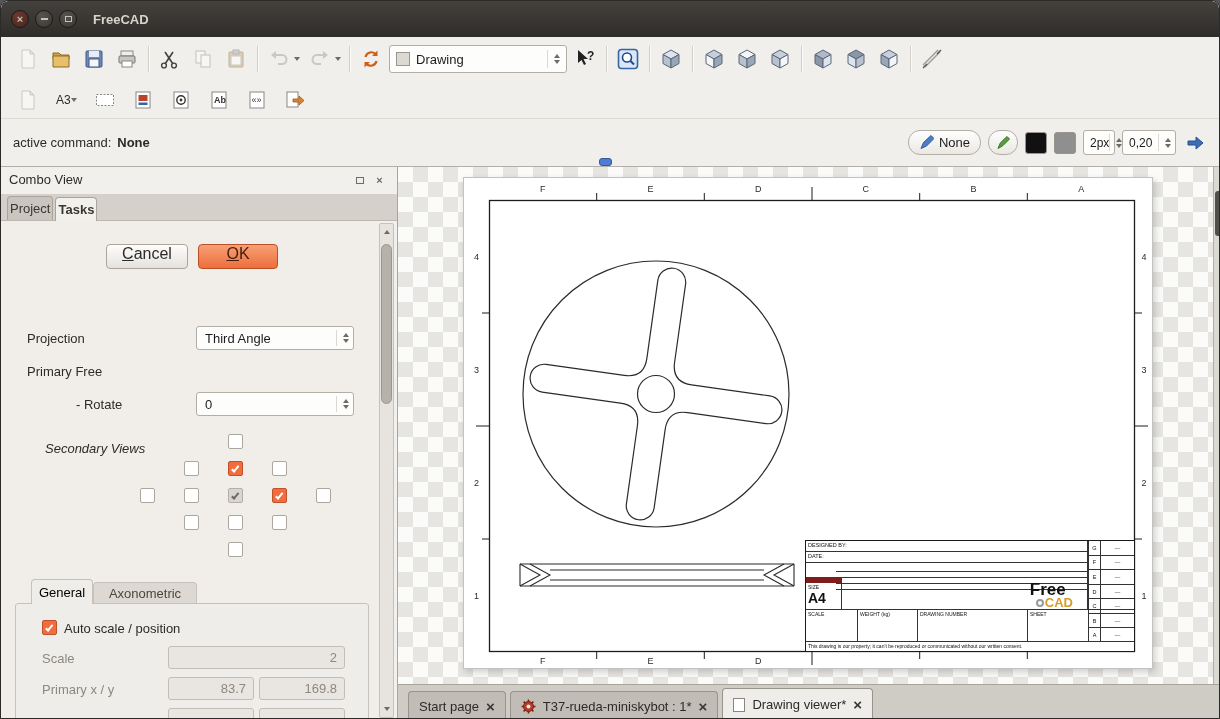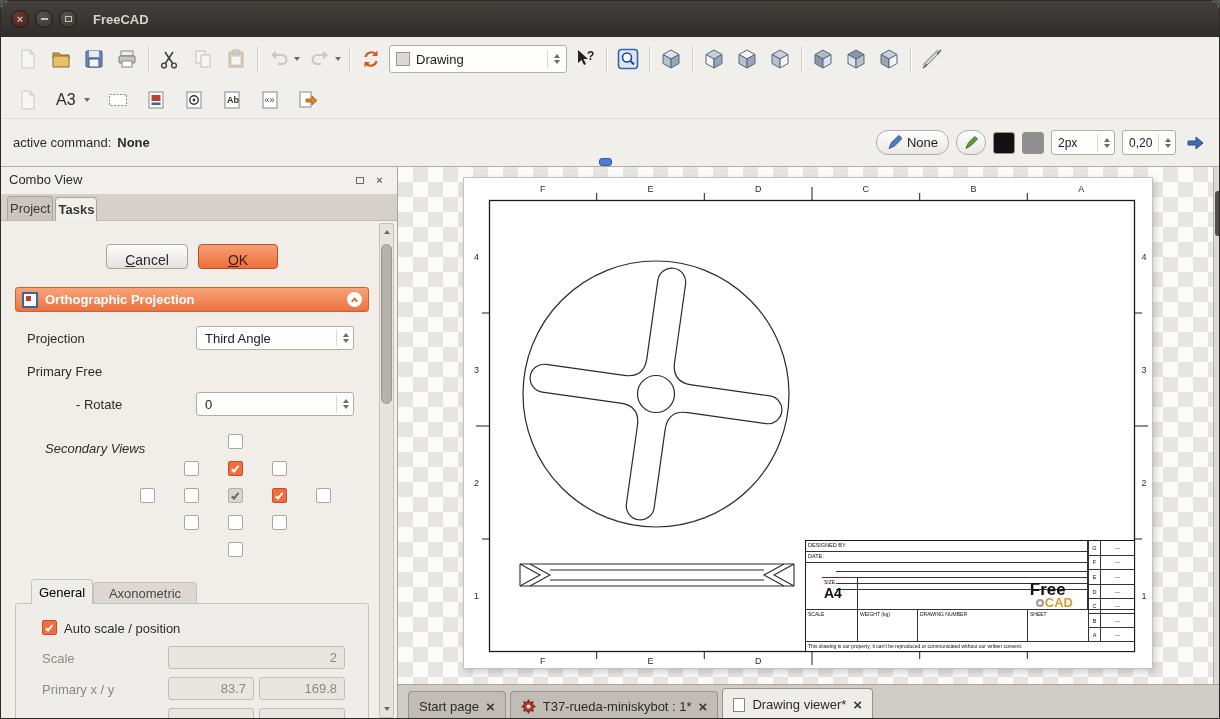--- a/index.html
+++ b/index.html
@@ -26,42 +26,42 @@
   .tbtn.small{width:24px;height:28px;}
   .sep{width:1px;height:26px;background:#d2cfc9;box-shadow:1px 0 0 #fbfaf8;margin:0 3px;}
   .disabled{opacity:.45;}
   .chev-btn{width:11px;height:30px;display:flex;align-items:center;justify-content:center;margin-left:-6px;}
   .tri-down{width:0;height:0;border-left:3.5px solid transparent;border-right:3.5px solid transparent;border-top:4px solid #6f6b64;}
   .tri-up{width:0;height:0;border-left:3.5px solid transparent;border-right:3.5px solid transparent;border-bottom:4px solid #6f6b64;}
   .wb-combo{height:28px;width:178px;background:#fdfdfc;border:1px solid #b2ada5;border-radius:3px;
     display:flex;align-items:center;gap:6px;padding:0 6px;font-size:13px;color:#1c1c1c;}
   .wb-icon{width:14px;height:14px;border:1px solid #9a958d;background:#dcd9d3;}
   .stepper{margin-left:auto;display:flex;flex-direction:column;gap:2px;padding-left:6px;border-left:1px solid #ddd9d2;height:70%;justify-content:center;}
-  .a3-btn{display:flex;align-items:center;gap:8px;padding:4px 5px;border-radius:3px;font-size:16px;color:#2e2c29;}
+  .a3-btn{display:flex;align-items:center;gap:0;padding:4px 5px;border-radius:3px;font-size:12px;color:#2e2c29;}
   
   .commandrow{position:absolute;left:0;top:118px;width:100%;height:48px;background:#f0efec;
     border-bottom:1px solid #b3afa8;display:flex;align-items:center;padding:0 12px;font-size:13px;color:#2d2b28;}
   .cmd-right{margin-left:auto;display:flex;align-items:center;gap:7px;}
   .pill-btn{height:25px;border:1px solid #b2ada5;border-radius:12px;background:linear-gradient(#fefefe,#ebe8e3);
     display:flex;align-items:center;gap:5px;padding:0 10px;font-size:13px;color:#1c1c1c;}
   .swatch{width:22px;height:22px;border:1px solid #99948c;border-radius:3px;}
   .spinbox{height:25px;background:#fdfdfc;border:1px solid #b2ada5;border-radius:3px;
     display:flex;align-items:center;padding:0 4px 0 6px;font-size:12px;color:#1c1c1c;}
   
   .combo-panel{position:absolute;left:0;top:166px;width:397px;bottom:0;background:#f2f0ec;border-right:1px solid #a9a49c;}
   .cv-title{position:absolute;left:8px;top:5px;font-size:13px;color:#2d2b28;}
   .cv-minibtn{position:absolute;top:6px;width:15px;height:14px;display:flex;align-items:center;justify-content:center;color:#6f6b64;font-size:11px;}
   .cv-tabs{position:absolute;left:0;top:27px;width:100%;height:27px;background:#d5d1ca;border-bottom:1px solid #bdb8b0;display:flex;align-items:flex-end;padding-left:6px;}
   .cv-tab{padding:4px 2px;font-size:13px;color:#3a3733;border:1px solid #a9a49c;border-bottom:none;border-radius:4px 4px 0 0;background:#cac5be;margin-right:2px;}
   .cv-tab.active{background:#f2f0ec;position:relative;top:1px;font-weight:bold;}
   .task-content{position:absolute;left:0;top:54px;right:18px;bottom:0;background:#f1eeea;overflow:hidden;}
   .panel-scroll{position:absolute;right:3px;top:56px;width:15px;bottom:0;background:#e7e4df;border:1px solid #c6c2bb;border-radius:2px;}
   .ps-btn{position:absolute;left:0;width:13px;height:16px;display:flex;align-items:center;justify-content:center;}
   .ps-thumb{position:absolute;left:1px;top:20px;width:11px;height:160px;background:#b6b1a9;border:1px solid #9b968e;border-radius:6px;}
-  .btn{position:absolute;height:25px;border-radius:4px;font-size:14px;display:flex;align-items:flex-end;justify-content:center;}
+  .btn{position:absolute;height:25px;border-radius:4px;font-size:16px;display:flex;align-items:flex-start;justify-content:center;}
   .btn-cancel{left:105px;top:23px;width:82px;background:linear-gradient(#fdfdfc,#e5e2dc);border:1px solid #aaa59d;color:#2d2b28;}
   .btn-ok{left:197px;top:23px;width:80px;background:linear-gradient(#f7a074,#ee6e3d);border:1px solid #bb5026;color:#401d0c;}
   .btn span{display:block;}
   .btn span::first-letter{text-decoration:underline;}
   .task-header{position:absolute;left:14px;top:66px;width:354px;height:25px;border-radius:3px;
     background:linear-gradient(#f6a477,#ee7140);border:1px solid #d0602e;display:flex;align-items:center;gap:7px;padding:0 6px;}
   .task-header .hdr-text{color:#fff;font-weight:bold;font-size:13px;}
   .hdr-collapse{margin-left:auto;width:15px;height:15px;border-radius:50%;background:#fff;display:flex;align-items:center;justify-content:center;}
   .hdr-collapse i{width:5px;height:5px;border-left:2px solid #e06a33;border-top:2px solid #e06a33;transform:rotate(45deg) translate(1px,1px);}
   .f-label{position:absolute;font-size:13px;color:#2d2b28;height:24px;display:flex;align-items:center;}
@@ -97,21 +97,21 @@
   .zone-left{left:2px;top:22px;width:21px;height:452px;flex-direction:column;}
   .zone-right{left:672px;top:22px;width:16px;height:452px;flex-direction:column;}
   .zone-left span,.zone-right span{flex:1;display:flex;align-items:center;justify-content:center;}
   
   .tb{position:absolute;left:341px;top:362px;width:330px;height:112px;border:1px solid #1a1a1a;background:#fff;color:#111;}
   .tb-main{position:absolute;left:0;top:0;right:46px;height:68px;border-right:1px solid #333;}
   .tb-r1{height:11px;border-bottom:1px solid #333;font-size:5.5px;padding:1px 2px;}
   .tb-r2{height:11px;border-bottom:1px solid #333;font-size:5.5px;padding:1px 2px;}
   .tb-mid{position:relative;height:46px;}
   .tb-line{position:absolute;left:30px;right:0;border-top:1px solid #333;}
-  .tb-size{position:absolute;left:0;top:14px;bottom:0;width:36px;border-top:1px solid #7f1d1d;border-right:1px solid #333;padding:1px 2px;margin-left:16px;}
+  .tb-size{position:absolute;left:0;top:14px;bottom:0;width:36px;border-top:6px solid #7f1d1d;border-right:1px solid #333;padding:1px 2px;}
   .tb-size .sz-label{font-size:5px;display:block;}
   .tb-size .sz-value{font-size:14px;font-weight:bold;line-height:1;display:block;margin-top:1px;}
   .tb-logo{position:absolute;right:14px;top:18px;line-height:1;}
   .logo-free{font-weight:bold;font-size:17px;color:#111;display:block;}
   .logo-row2{display:flex;align-items:center;gap:1px;margin-left:6px;margin-top:-2px;}
   .logo-gear{width:8px;height:8px;border:2px solid #9a9a9a;border-radius:50%;display:inline-block;}
   .logo-cad{font-weight:bold;font-size:13px;color:#d79b2e;}
   .tb-bottom{position:absolute;left:0;right:0;top:68px;height:33px;border-top:1px solid #333;display:flex;}
   .tb-cell{border-right:1px solid #333;font-size:5px;padding:1px 2px;}
   .tb-cell:last-child{border-right:none;}
@@ -375,21 +375,21 @@
           </svg>
         <span>None</span>
       </span>
       <span class="pill-btn" style="padding:0 7px;">
         <svg width="14" height="14">
             <path d="M2 12.5l2.3-5.5L11 0.5l2.5 2.5-6.5 6.5z" fill="#5a9e3f" stroke="#3c7026"></path>
           </svg>
       </span>
       <span class="swatch" style="background:#111;"></span>
       <span class="swatch" style="background:#8f8f8f;"></span>
-      <span class="spinbox" style="width:64px;">
+      <span class="spinbox" style="width:32px;">
         <span>2px</span>
         <span class="stepper">
             <span class="tri-up"></span>
             <span class="tri-down"></span>
           </span>
       </span>
       <span class="spinbox" style="width:54px;">
         <span>0,20</span>
         <span class="stepper">
             <span class="tri-up"></span>
@@ -419,30 +419,20 @@
     </div>
 
     <div class="task-content">
       <div class="btn btn-cancel">
           <span>Cancel</span>
         </div>
       <div class="btn btn-ok">
           <span>OK</span>
         </div>
 
-      <div class="task-header">
-        <svg width="16" height="16">
-            <rect x="1" y="1" width="14" height="14" fill="#fff" stroke="#3465a4" stroke-width="2"></rect>
-            <rect x="4" y="4" width="5" height="5" fill="#b8442c"></rect>
-          </svg>
-        <span class="hdr-text">Orthographic Projection</span>
-        <span class="hdr-collapse">
-            <i></i>
-          </span>
-      </div>
 
       <span class="f-label" style="left:26px;top:105px;">Projection</span>
       <span class="dd" style="top:105px;">
         <span>Third Angle</span>
         <span class="stepper">
             <span class="tri-up"></span>
             <span class="tri-down"></span>
           </span>
       </span>
 

